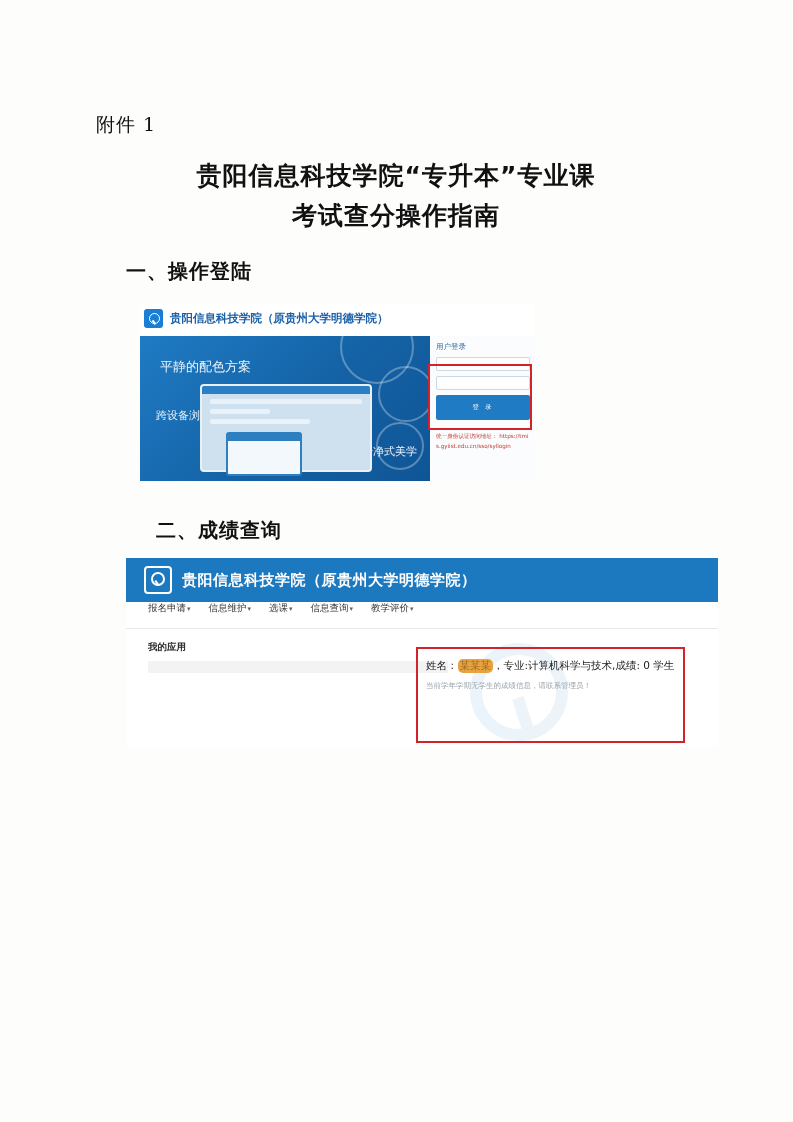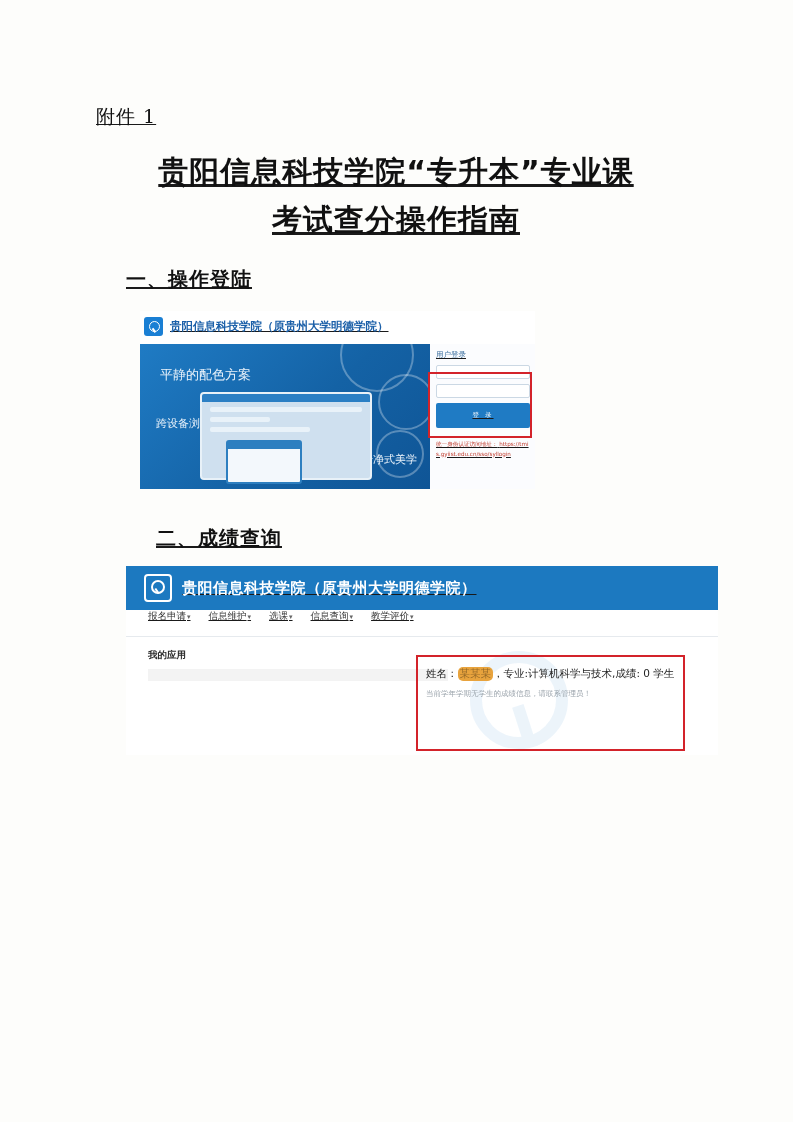--- a/index.html
+++ b/index.html
@@ -18,36 +18,35 @@
   .page {
     position: absolute;
     left: 0; top: 0;
     width: 793px;
     height: 1122px;
     background: #fdfdfb;
   }
   .content {
     position: absolute;
     left: 96px;
-    top: 104px;
+    top: 112px;
     width: 600px;
-    text-decoration: underline;
   }
   .attachment-label {
     font-family: "DejaVu Serif", serif;
     font-size: 19px;
     letter-spacing: 1px;
     margin-bottom: 18px;
     color: #111;
   }
   .doc-title {
     text-align: center;
     font-family: "DejaVu Sans", sans-serif;
     font-weight: bold;
-    font-size: 30px;
+    font-size: 25px;
     line-height: 1.6;
     letter-spacing: 1px;
     color: #111;
     margin-top: 6px;
     margin-bottom: 8px;
   }
   .doc-title .line2 { display: block; }
   .section-heading {
     font-family: "DejaVu Sans", sans-serif;
     font-weight: bold;

